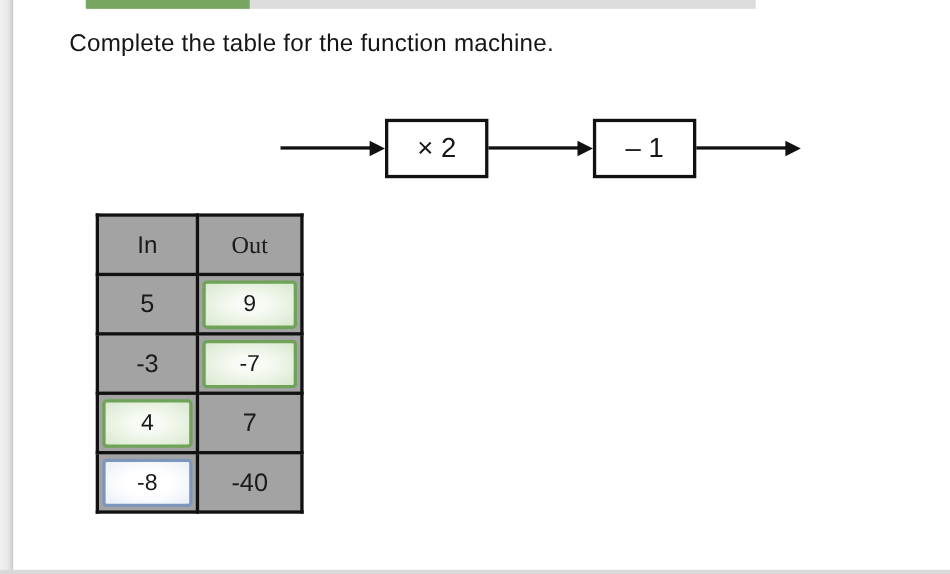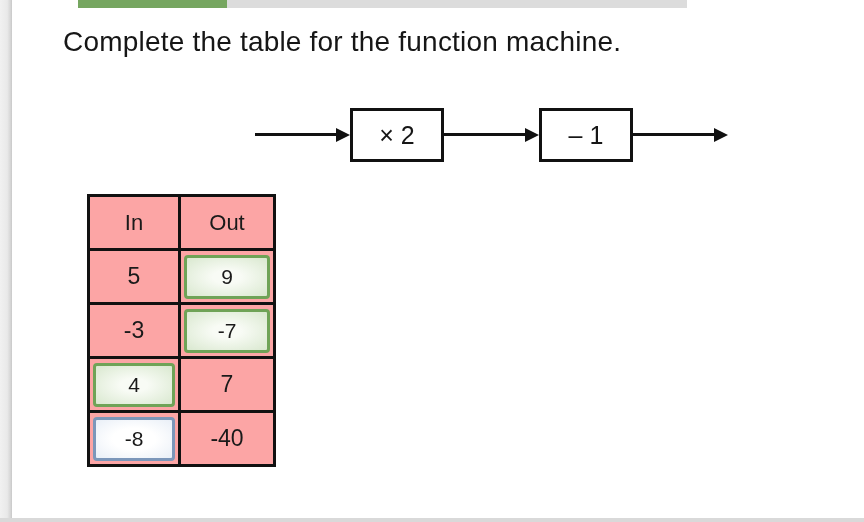--- a/index.html
+++ b/index.html
@@ -21,21 +21,21 @@
     position: absolute; left: 78px; top: 0;
     width: 609px; height: 8px;
     background: #dcdcdc;
   }
   .progress-fill {
     width: 24.5%; height: 100%;
     background: #76a660;
   }
   .title {
     position: absolute; left: 63px; top: 26px;
-    margin: 0; font-size: 28px; font-weight: 400;
+    margin: 0; font-size: 22px; font-weight: 400;
     letter-spacing: 0.2px; color: #161616;
   }
   
   .machine {
     position: absolute; left: 255px; top: 107px;
     height: 56px; display: flex; align-items: center;
   }
   .arrow { position: relative; width: 95px; height: 14px; flex: 0 0 auto; }
   .arrow .line {
     position: absolute; left: 0; top: 5px;
@@ -59,24 +59,24 @@
   .io-table {
     position: absolute; left: 87px; top: 194px;
     border-collapse: collapse;
   }
   .io-table th, .io-table td {
     box-sizing: border-box;
     border: 3px solid #111;
     padding: 0; margin: 0;
     height: 54px;
     text-align: center; vertical-align: middle;
-    background: #fca5a5;
+    background: #a3a3a3;
   }
   .col-in  { width: 91px; }
-  .col-out { width: 95px; }
+  .col-out { width: 95px; font-family: Liberation Serif, serif; }
   .io-table th { font-size: 22px; font-weight: 400; }
   .io-table td { font-size: 23px; font-weight: 400; }
   .slot {
     box-sizing: border-box;
     margin: 2px 3px;
     height: 44px;
     border-radius: 4px;
     display: flex; align-items: center; justify-content: center;
     font-size: 21px;
   }

